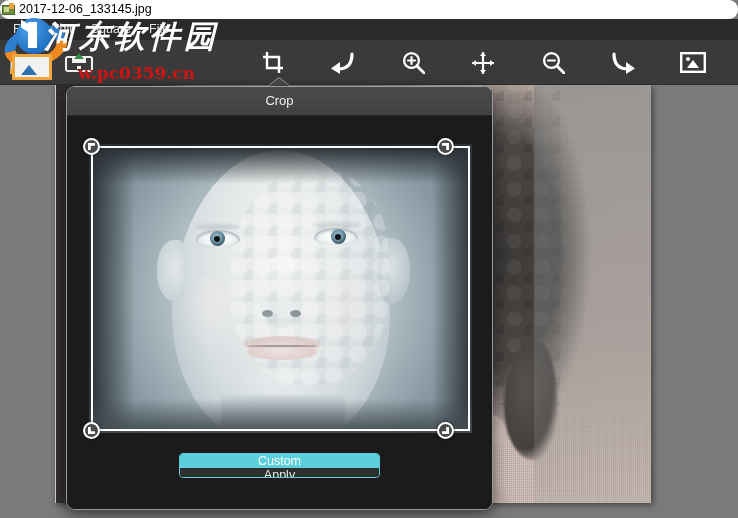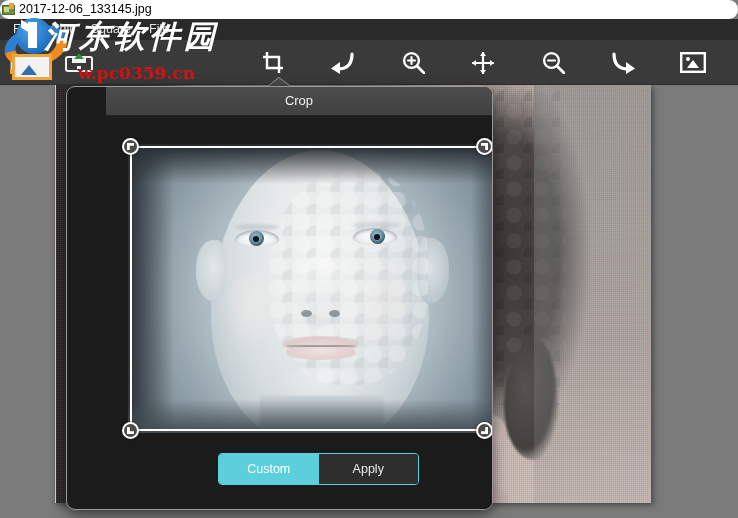--- a/index.html
+++ b/index.html
@@ -102,21 +102,20 @@
 
   
   .dialog{
     position:absolute;left:66px;top:86px;width:427px;height:424px;
     background:#1b1b1b;
     border:1px solid #9a9a9a;
     border-radius:9px;
     box-shadow:0 4px 14px rgba(0,0,0,.55);
     overflow:hidden;
     box-sizing:border-box;
-    padding-left:39px;
   }
   .dialog-pointer{
     position:absolute;left:266px;top:78px;width:0;height:0;
     border-left:13px solid transparent;border-right:13px solid transparent;
     border-bottom:10px solid #4a4a4a;
     filter:drop-shadow(0 -1px 0 #9a9a9a);
   }
   .dialog-header{
     height:28px;line-height:28px;text-align:center;
     background:linear-gradient(180deg,#4c4c4c 0%,#414141 100%);
@@ -200,23 +199,24 @@
   .handle.tl .g{clip-path:polygon(0 0,100% 0,100% 40%,40% 40%,40% 100%,0 100%);}
   .handle.tr{left:370px;top:22px;}
   .handle.tr .g{clip-path:polygon(0 0,100% 0,100% 100%,60% 100%,60% 40%,0 40%);}
   .handle.bl{left:16px;top:306px;}
   .handle.bl .g{clip-path:polygon(0 0,40% 0,40% 60%,100% 60%,100% 100%,0 100%);}
   .handle.br{left:370px;top:306px;}
   .handle.br .g{clip-path:polygon(60% 0,100% 0,100% 100%,0 100%,0 60%,60% 60%);}
 
   
   .segmented{
-    position:absolute;left:112px;top:337px;width:201px;height:32px;
+    position:absolute;left:112px;top:337px;width:201px;height:25px;
     border:1px solid #5bd0dc;border-radius:4px;overflow:hidden;display:flex;
     box-sizing:border-box;
+    flex-direction:column;
   }
   .seg{
     flex:1;display:flex;align-items:center;justify-content:center;
     font-size:12.5px;cursor:pointer;
   }
   .seg.on{background:#5bd0dc;color:#ffffff;}
   .seg.off{background:#2e2e2e;color:#e8e8e8;}
 
   
   .apply-btn{

